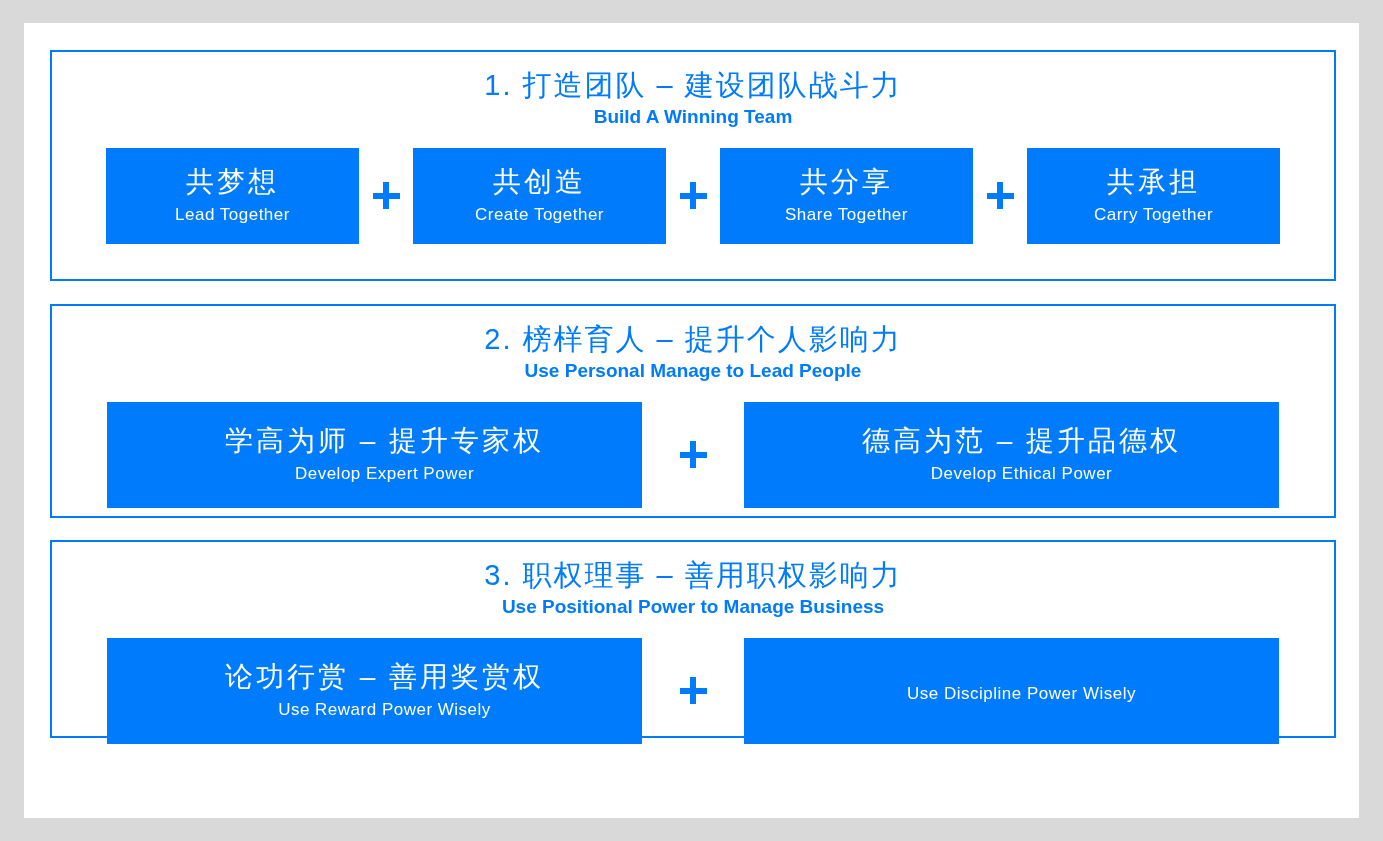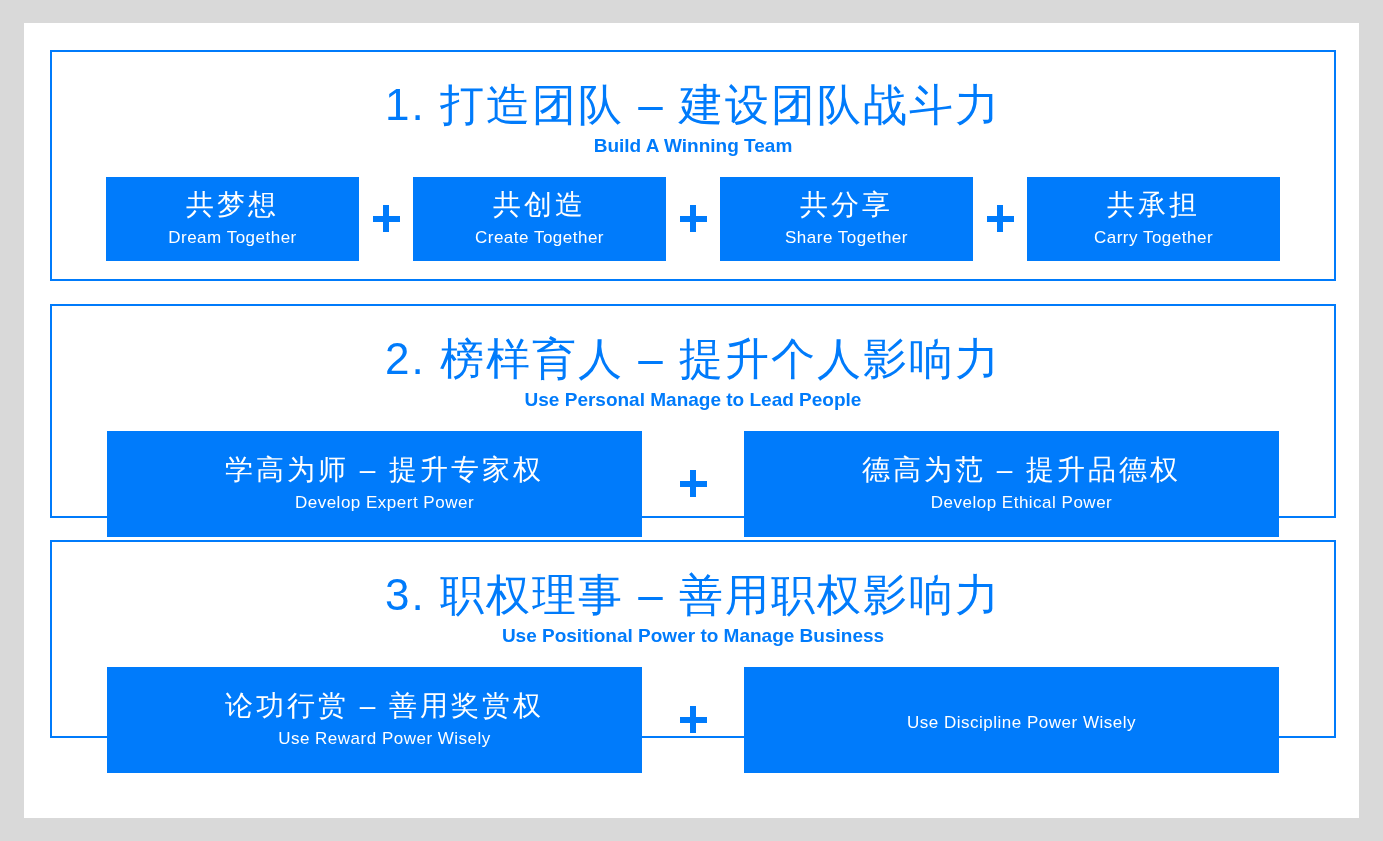--- a/index.html
+++ b/index.html
@@ -33,22 +33,22 @@
   .panel {
     width: 1286px;
     border: 2px solid var(--accent);
     text-align: center;
     background: var(--card);
   }
   .panel-1 { height: 231px; margin-bottom: 23px; }
   .panel-2 { height: 214px; margin-bottom: 22px; }
   .panel-3 { height: 198px; }
   .panel-title {
-    margin-top: 27px;
-    font-size: 44px;
+    margin-top: 16px;
+    font-size: 29px;
     line-height: 1.2;
     color: var(--accent);
     letter-spacing: 2px;
     font-weight: 400;
   }
   .panel-subtitle {
     margin-top: 3px;
     font-size: 19px;
     line-height: 1.2;
     color: var(--accent);
@@ -61,21 +61,21 @@
     margin-top: 19px;
   }
   .box {
     background: var(--accent);
     color: var(--box-text);
     display: flex;
     flex-direction: column;
     justify-content: center;
     align-items: center;
   }
-  .box-sm { width: 253px; height: 84px; }
+  .box-sm { width: 253px; height: 96px; }
   .box-lg { width: 535px; height: 106px; padding-left: 20px; }
   .box-zh {
     font-size: 28px;
     line-height: 1.15;
     letter-spacing: 3px;
   }
   .box-en {
     font-size: 17px;
     margin-top: 7px;
     letter-spacing: 0.5px;
@@ -118,21 +118,21 @@
 <body>
 
 <div class="card">
 
   <section class="panel panel-1">
     <div class="panel-title">1. 打造团队 – 建设团队战斗力</div>
     <div class="panel-subtitle">Build A Winning Team</div>
     <div class="row">
       <div class="box box-sm">
         <div class="box-zh">共梦想</div>
-        <div class="box-en">Dream Together</div>
+        <div class="box-en">Lead Together</div>
       </div>
       <span class="plus-wrap plus-wrap-sm">
           <span class="plus"></span>
         </span>
       <div class="box box-sm">
         <div class="box-zh">共创造</div>
         <div class="box-en">Create Together</div>
       </div>
       <span class="plus-wrap plus-wrap-sm">
           <span class="plus"></span>

